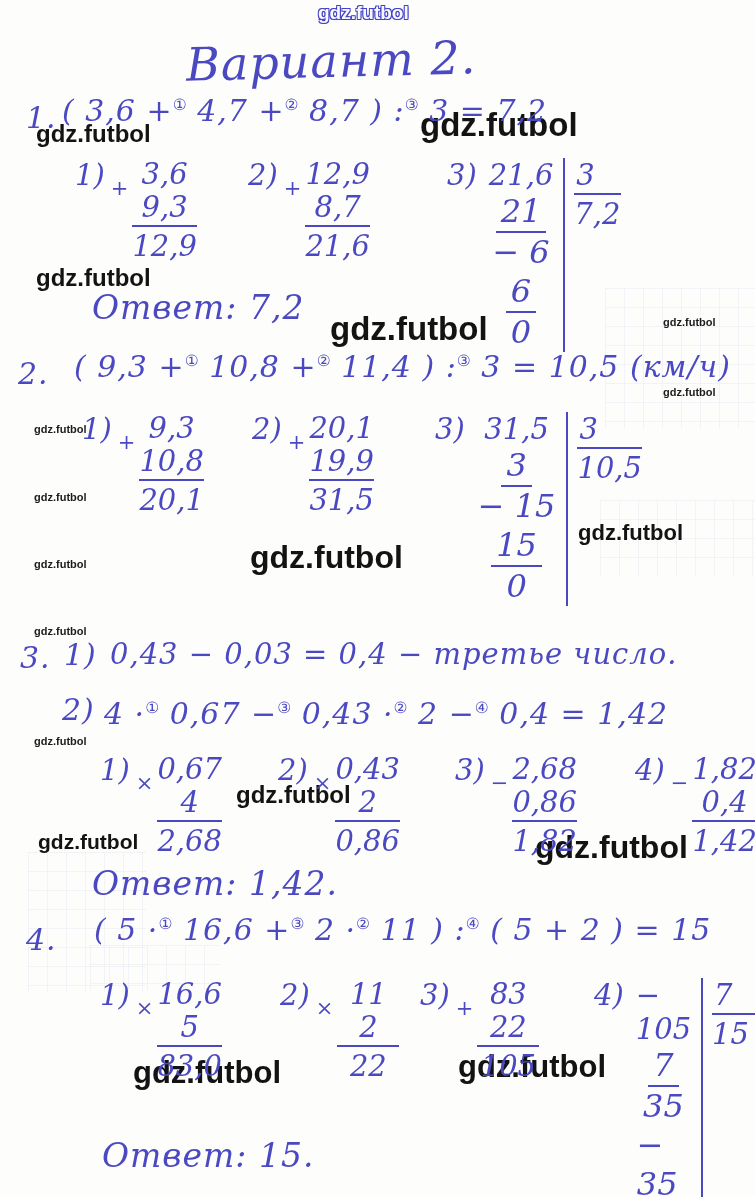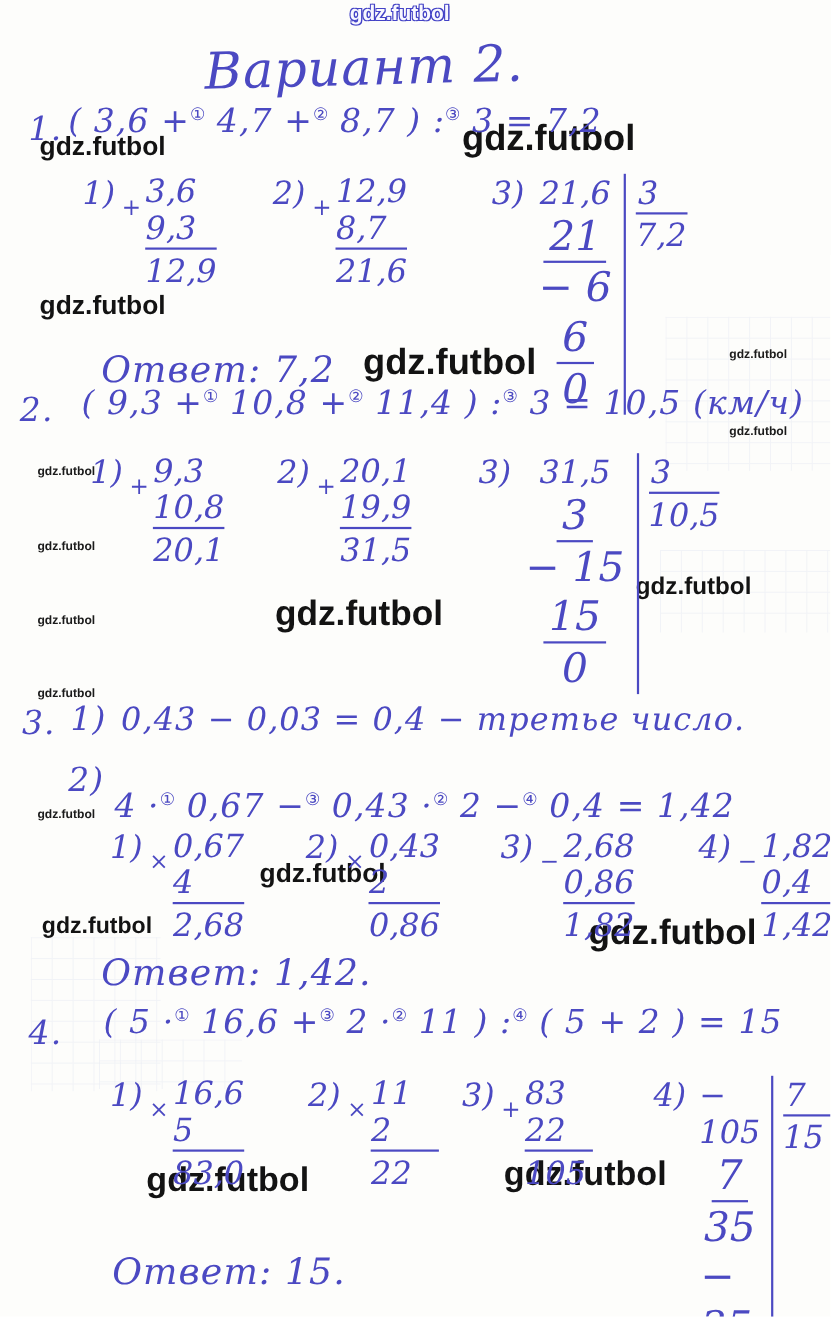--- a/index.html
+++ b/index.html
@@ -16,29 +16,29 @@
   
   .wm{position:absolute;font-family:"Liberation Sans",sans-serif;font-weight:bold;
       color:#131313;white-space:nowrap;line-height:1;}
   .wm.sm{font-weight:600;font-size:11px;color:#1b1b1b;}
   .wm.outline{color:#f8f8ff;text-shadow:-1px -1px 0 #4443c6,1px -1px 0 #4443c6,
       -1px 1px 0 #4443c6,1px 1px 0 #4443c6,0 0 1px #4443c6;}
   
   .colop{display:flex;gap:4px;font-style:italic;}
   .colop .lbl{font-size:29px;margin-right:2px;}
   .colop .sign{font-size:21px;margin-top:18px;}
-  .colop .rows{text-align:left;font-size:29px;line-height:1.14;min-width:62px;}
+  .colop .rows{text-align:center;font-size:29px;line-height:1.14;min-width:62px;}
   .colop .rows .bot{border-bottom:2px solid #4b49c2;padding-bottom:1px;}
   .colop .rows .res{padding-top:3px;}
   
   .divb{display:flex;gap:6px;font-style:italic;font-size:29px;}
   .divb .lbl{margin-right:2px;}
   .divb .leftcol{display:flex;flex-direction:column;align-items:center;}
   .divb .dividend{padding:0 4px;}
-  .divb .steps{display:flex;flex-direction:column;align-items:center;font-size:37px;line-height:1.22;}
+  .divb .steps{display:flex;flex-direction:column;align-items:center;font-size:32px;line-height:1.22;}
   .divb .step{padding:0 5px;}
   .divb .step.u{border-bottom:2px solid #4b49c2;}
   .divb .tail{border-left:2px solid #4b49c2;padding-left:9px;}
   .divb .divisor{display:block;border-bottom:2px solid #4b49c2;padding:0 26px 1px 2px;}
   .divb .quot{display:block;padding-top:2px;}
   
   .grid{position:absolute;opacity:.55;pointer-events:none;
     background-image:linear-gradient(#e8ebf3 1px,transparent 1px),
                      linear-gradient(90deg,#e8ebf3 1px,transparent 1px);
     background-size:19px 19px;}
@@ -107,21 +107,21 @@
         <div class="step">− 6</div>
         <div class="step u">6</div>
         <div class="step">0</div>
       </div>
     </div>
     <div class="tail">
       <span class="divisor">3</span>
       <span class="quot">7,2</span>
     </div>
   </div>
-  <div class="abs hw ans" style="left:92px;top:288px;margin-top:28px;">Ответ: 7,2</div>
+  <div class="abs hw ans" style="left:92px;top:288px;">Ответ: 7,2</div>
 
   <span class="abs hw pnum" style="left:18px;top:356px;">2.</span>
   <div class="abs hw expr" style="left:74px;top:349px;">
     <span>( 9,3 +</span><sup class="ord">①</sup><span> 10,8 +</span><sup class="ord">②</sup><span> 11,4 ) :</span><sup class="ord">③</sup><span> 3 = 10,5  (км/ч)</span>
   </div>
 
   <div class="abs colop" style="left:82px;top:412px;">
     <span class="lbl">1)</span>
     <span class="sign">+</span>
     <div class="rows">
@@ -154,21 +154,21 @@
       <span class="divisor">3</span>
       <span class="quot">10,5</span>
     </div>
   </div>
 
   <span class="abs hw pnum" style="left:20px;top:640px;">3.</span>
   <span class="abs hw pnum" style="left:64px;top:637px;">1)</span>
   <div class="abs hw expr" style="left:110px;top:637px;font-size:29px;">0,43 − 0,03 = 0,4 − третье  число.</div>
 
   <span class="abs hw pnum" style="left:62px;top:692px;">2)</span>
-  <div class="abs hw expr" style="left:104px;top:716px;">
+  <div class="abs hw expr" style="left:104px;top:696px;">
     <span>4 ·</span><sup class="ord">①</sup><span> 0,67 −</span><sup class="ord">③</sup><span> 0,43 ·</span><sup class="ord">②</sup><span> 2 −</span><sup class="ord">④</sup><span> 0,4 = 1,42</span>
   </div>
 
   <div class="abs colop" style="left:100px;top:753px;">
     <span class="lbl">1)</span>
     <span class="sign">×</span>
     <div class="rows">
       <div class="top">0,67</div>
       <div class="bot">4</div>
       <div class="res">2,68</div>

